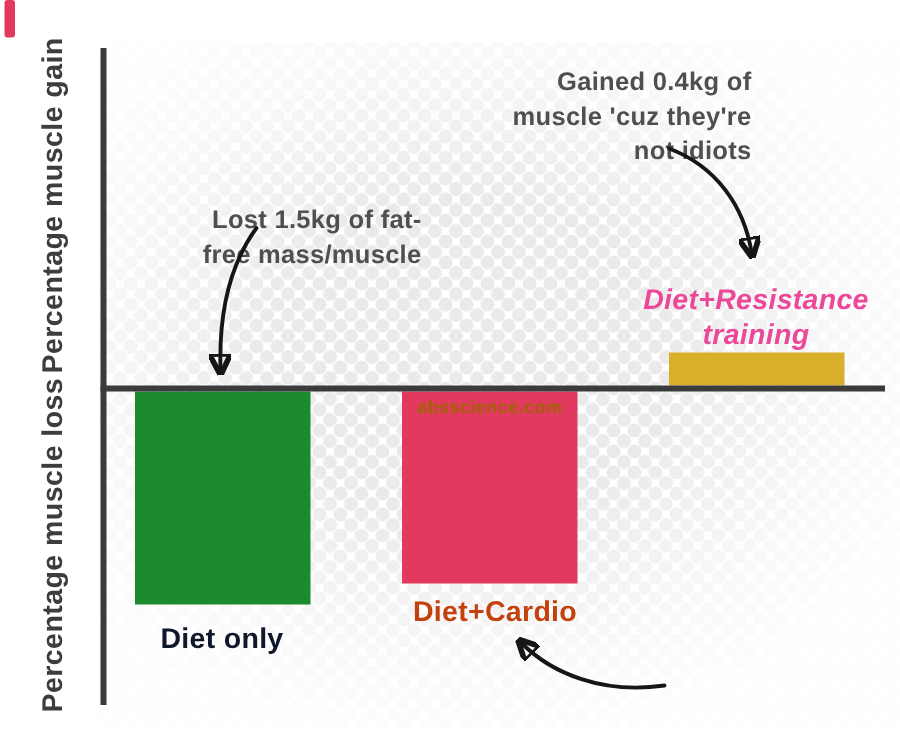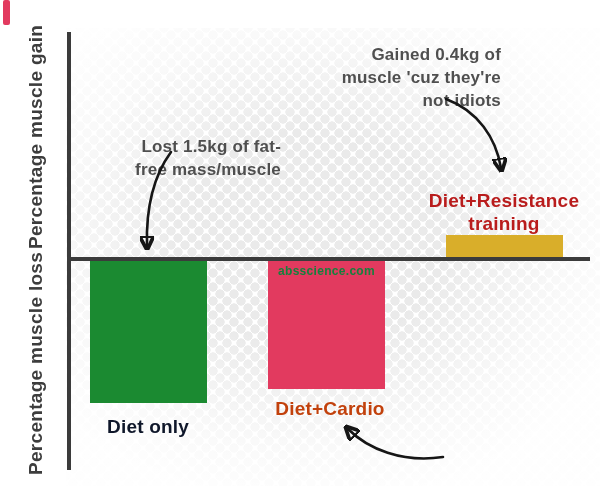--- a/index.html
+++ b/index.html
@@ -34,30 +34,30 @@
   }
   .ylabel.gain{left:-72px;top:126px;}
   .ylabel.loss{left:-72px;top:352px;}
   
   .bar{position:absolute;width:117px;}
   .bar-green{left:90px;top:261px;height:142px;background:#1b8a31;}
   .bar-red{left:268px;top:261px;height:128px;background:#e23a5f;}
   .bar-yellow{left:446px;top:235px;height:22px;background:#d9ae2a;}
   .watermark{
     position:absolute;left:268px;top:264px;width:117px;text-align:center;
-    font-size:12px;font-weight:bold;color:#15803d;letter-spacing:.3px;
+    font-size:12px;font-weight:bold;color:#a16207;letter-spacing:.3px;
   }
   
   .cat{
     position:absolute;text-align:center;font-weight:bold;font-size:19px;
     letter-spacing:.2px;white-space:pre-line;line-height:1.2;
   }
   .cat.green{left:68px;top:416px;width:160px;color:#0f172a;}
   .cat.red{left:250px;top:398px;width:160px;color:#c2410c;}
-  .cat.yellow{left:414px;top:190px;width:180px;color:#b91c1c;}
+  .cat.yellow{left:414px;top:190px;width:180px;color:#ec4899;font-style:italic;}
   
   .note{
     position:absolute;text-align:right;font-weight:bold;font-size:17px;
     color:#4f4f4f;white-space:pre-line;line-height:1.35;letter-spacing:.2px;
   }
   .note.a1{left:91px;top:104px;width:190px;margin-top:32px;}
   .note.a2{left:291px;top:44px;width:210px;}
   .note.a3{left:378px;top:428px;width:220px;}
   
   .arrows{position:absolute;left:0;top:0;pointer-events:none;}

